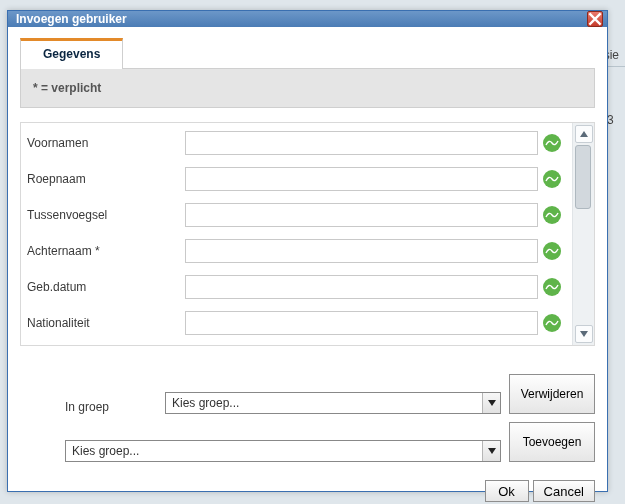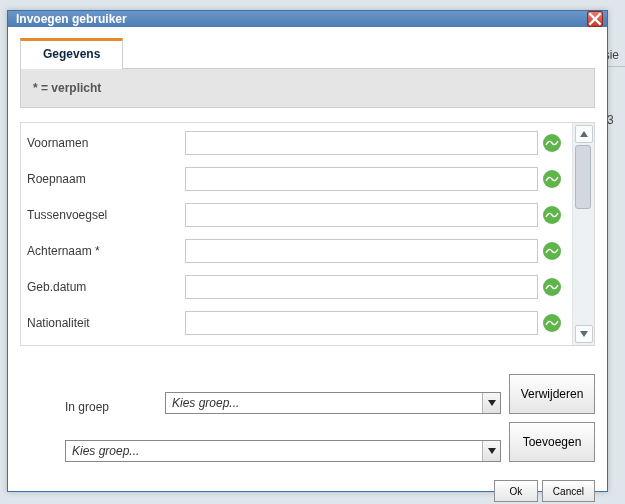--- a/index.html
+++ b/index.html
@@ -207,21 +207,20 @@
     width: 100%;
     height: 22px;
     border: 1px solid #888;
     background: #fff;
     padding: 1px 22px 1px 6px;
     font-size: 12px;
     appearance: none;
     -webkit-appearance: none;
     outline: none;
     color: #333;
-    font-style: italic;
   }
   .sel-arrow {
     pointer-events: none;
     position: absolute;
     right: 1px; top: 1px;
     width: 18px; height: 20px;
     background: linear-gradient(#f7f7f7, #e2e2e2);
     border-left: 1px solid #b5b5b5;
     display: flex; align-items: center; justify-content: center;
     color: #222;
@@ -241,21 +240,21 @@
     margin-top: 10px;
     display: flex;
     justify-content: flex-end;
     gap: 0;
   }
   .fbtn {
     height: 22px;
     min-width: 44px;
     border: 1px solid #8e8e8e;
     background: linear-gradient(#fefefe, #e6e6e6);
-    font-size: 10px;
+    font-size: 13px;
     cursor: pointer;
     padding: 0 10px;
   }
   .fbtn + .fbtn { margin-left: 4px; }
 </style>
 </head>
 <body>
 
 <div class="canvas">
 

